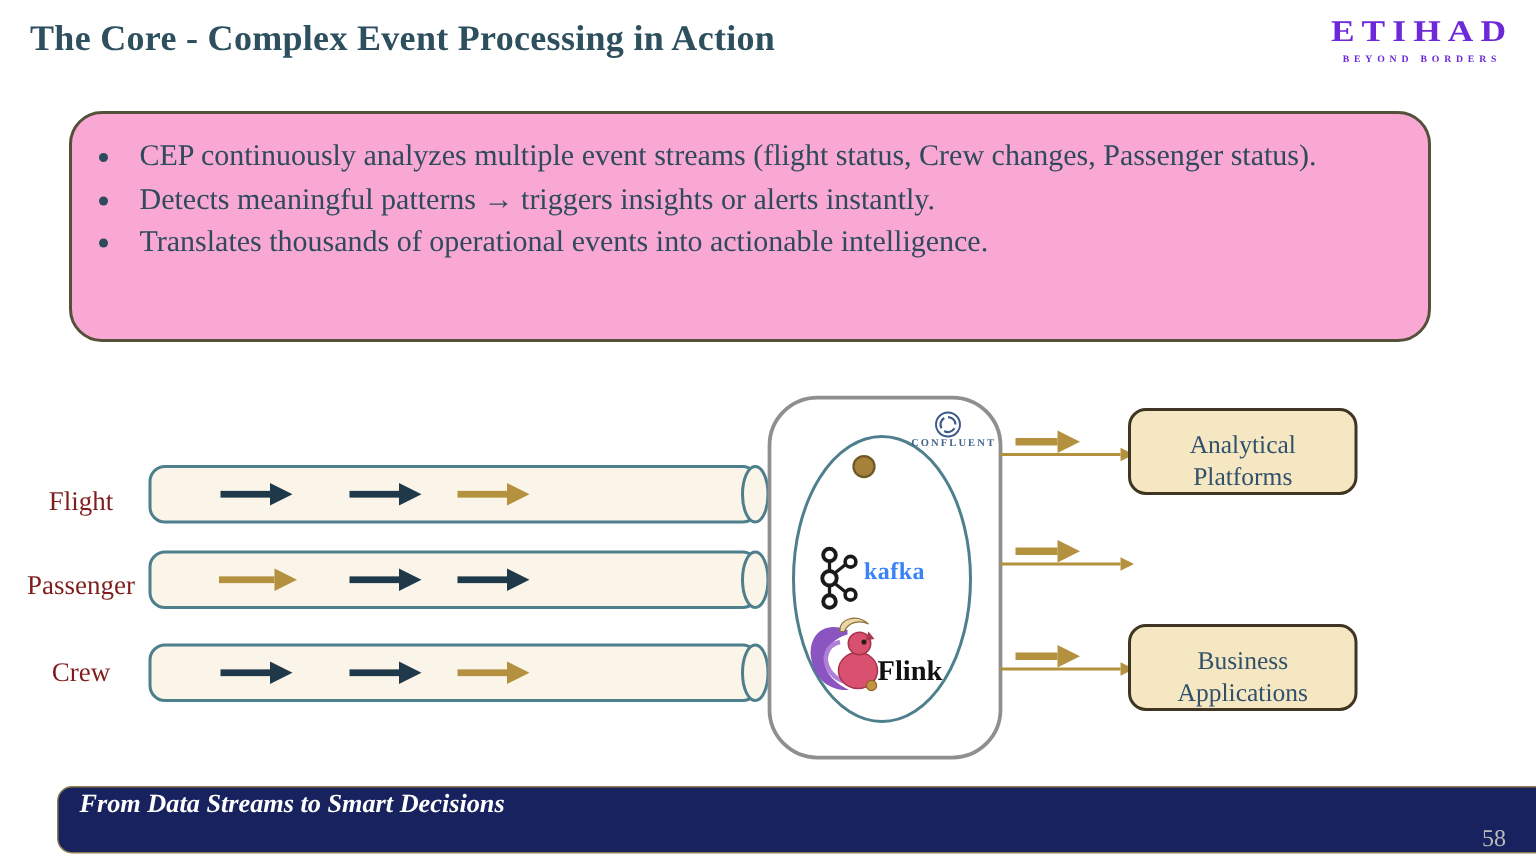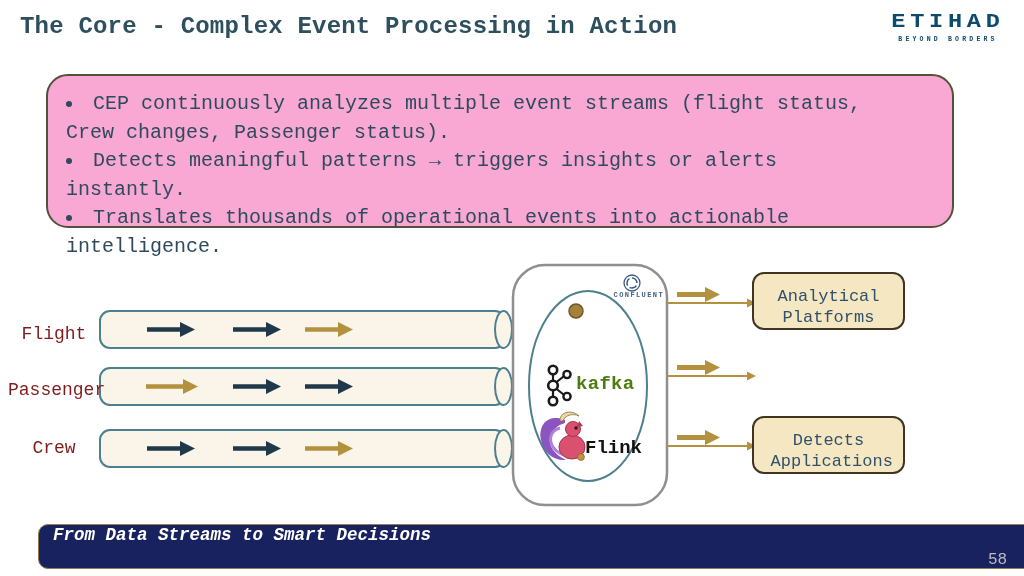--- a/index.html
+++ b/index.html
@@ -1,45 +1,45 @@
 <!DOCTYPE html>
 <html><head>
 <meta charset="utf-8">
 <style>
   html,body{margin:0;padding:0;background:#fff;}
   .slide{
     position:relative;width:1024px;height:576px;background:#ffffff;overflow:hidden;
-    font-family:Liberation Mono, monospace;
+    font-family:Liberation Serif, serif;
   }
   .diagram-svg{position:absolute;left:0;top:0;width:1024px;height:576px;pointer-events:none;}
   .page-title{
     position:absolute;left:20px;top:13px;margin:0;
     font-size:24px;font-weight:700;color:#2d4f5e;letter-spacing:0.2px;
   }
-  .etihad{position:absolute;right:14px;top:10px;width:124px;text-align:center;color:#0c4a6e;}
+  .etihad{position:absolute;right:14px;top:10px;width:124px;text-align:center;color:#6d28d9;}
   .etihad-word{font-size:20px;font-weight:600;letter-spacing:4px;transform:scaleX(1.18);transform-origin:center;}
   .etihad-tag{font-size:6.5px;font-weight:700;letter-spacing:3.2px;margin-top:3px;}
   .summary-panel{
     position:absolute;left:46px;top:74px;width:908px;height:154px;box-sizing:border-box;
     background:#f9a8d4;border:2.5px solid #55503a;border-radius:22px;
   }
   .summary-panel ul{
     margin:14px 0 0 0;padding:0 18px;list-style:disc inside;max-width:836px;
     font-size:20px;line-height:28.5px;color:#2e4a5c;
   }
   .summary-panel li{margin:0;padding:0;}
   .stream-label{
     position:absolute;left:8px;width:92px;text-align:center;
     font-size:18px;color:#7f1d1d;
   }
   .confluent-label{
     position:absolute;left:596px;top:291px;width:68px;text-align:right;
     font-size:7px;font-weight:600;letter-spacing:1.4px;color:#44618c;
   }
-  .kafka-label{position:absolute;left:576px;top:373px;font-size:19px;font-weight:600;color:#4d7c0f;letter-spacing:0.3px;}
+  .kafka-label{position:absolute;left:576px;top:373px;font-size:16px;font-weight:600;color:#3b82f6;letter-spacing:0.3px;}
   .flink-label{position:absolute;left:585px;top:437px;font-size:19px;font-weight:700;color:#111;}
   .output-box{
     position:absolute;left:752px;width:153px;height:58px;box-sizing:border-box;
     background:#f5e7c2;border:2px solid #3f3522;border-radius:12px;
     display:flex;align-items:center;justify-content:center;
   }
   .output-box span{
     display:block;width:116px;text-align:center;
     font-size:17px;line-height:1.25;color:#31506b;margin-top:12px;
   }
@@ -187,21 +187,21 @@
   <div class="stream-label" style="top:438px">Crew</div>
 
   <div class="confluent-label">CONFLUENT</div>
   <div class="kafka-label">kafka</div>
   <div class="flink-label">Flink</div>
 
   <div class="output-box" style="top:272px">
     <span>Analytical Platforms</span>
   </div>
   <div class="output-box" style="top:416px">
-    <span>Detects Applications</span>
+    <span>Business Applications</span>
   </div>
 
   <div class="footer-bar">
     <span>From Data Streams to Smart Decisions</span>
   </div>
 
   <div class="page-number">58</div>
 </div>
 
 </body></html>

